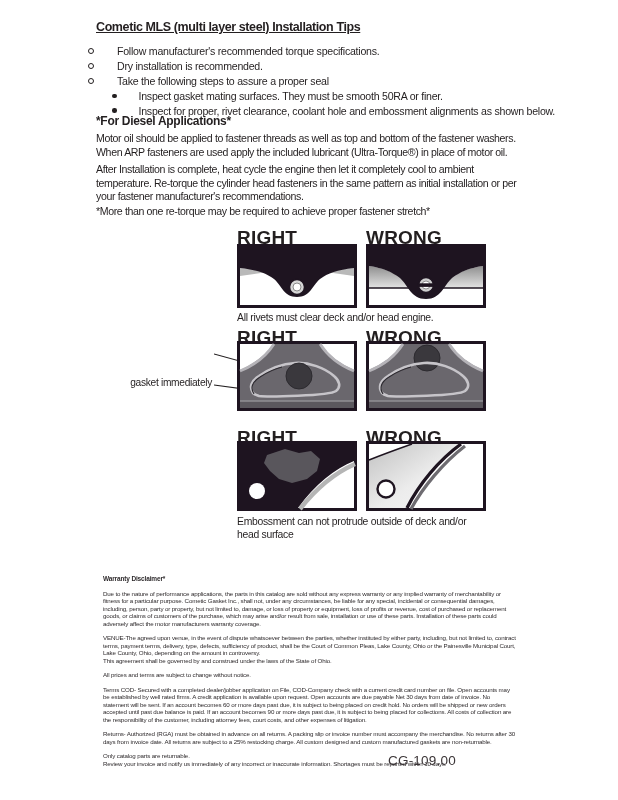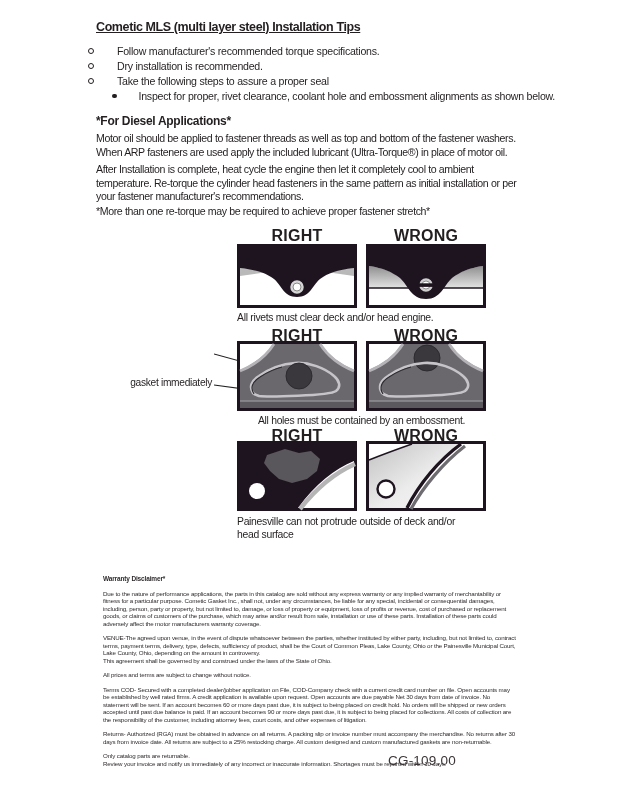--- a/index.html
+++ b/index.html
@@ -22,21 +22,21 @@
       margin-right:5px;flex:0 0 auto;}
   .fb{display:inline-block;width:4.5px;height:4.5px;background:#231f20;border-radius:50%;
       margin-right:4px;flex:0 0 auto;}
 
   .sec-head{left:96px;top:114px;font-size:12px;font-weight:bold;letter-spacing:-0.3px;white-space:nowrap;}
   .para{left:96px;width:432px;font-size:10.6px;line-height:13.6px;letter-spacing:-0.38px;}
   .p1{top:132px;}
   .p2{top:163px;}
   .p3{top:205px;white-space:nowrap;}
 
-  .fig-head{font-size:16px;font-weight:bold;letter-spacing:0.2px;width:120px;text-align:center;}
+  .fig-head{font-size:19px;font-weight:bold;letter-spacing:0.2px;width:120px;}
   .cap{font-size:10.4px;letter-spacing:-0.3px;white-space:nowrap;}
   .cap-wrap{font-size:10.4px;letter-spacing:-0.3px;line-height:13px;white-space:normal;}
   .fig-label{font-size:10.2px;line-height:12px;letter-spacing:-0.3px;text-align:right;width:94px;}
 
   .fig-box{display:block;}
 
   .disc{left:103px;top:575px;width:414px;font-size:6.2px;line-height:7.5px;
         letter-spacing:-0.15px;color:#2f2b2d;}
   .disc .dh{font-size:6.5px;font-weight:bold;margin-bottom:7px;}
   .disc .dp{margin-bottom:7px;}
@@ -56,20 +56,24 @@
       <span class="ob"></span>
       <span>Follow manufacturer's recommended torque specifications.</span>
     </div>
     <div class="bullet-line">
       <span class="ob"></span>
       <span>Dry installation is recommended.</span>
     </div>
     <div class="bullet-line">
       <span class="ob"></span>
       <span>Take the following steps to assure a proper seal</span>
+    </div>
+    <div class="bullet-line sub">
+      <span class="fb"></span>
+      <span>Inspect gasket mating surfaces.  They must be smooth 50RA or finer.</span>
     </div>
     <div class="bullet-line sub">
       <span class="fb"></span>
       <span>Inspect for proper, rivet clearance, coolant hole and embossment alignments as shown below.</span>
     </div>
   </div>
 
   <div class="abs sec-head">*For Diesel Applications*</div>
   <div class="abs para p1">Motor oil should be applied to fastener threads as well as top and bottom of the fastener washers. When ARP fasteners are used apply the included lubricant (Ultra-Torque®) in place of motor oil.</div>
   <div class="abs para p2">After Installation is complete, heat cycle the engine then let it completely cool to ambient temperature. Re-torque the cylinder head fasteners in the same pattern as initial installation or per your fastener manufacturer's recommendations.</div>
@@ -139,21 +143,20 @@
     <line x1="3" y1="60" x2="117" y2="60" stroke="#918f94" stroke-width="1.4"></line>
     <path d="M3,3 L36,3 C29,14 17,23 3,29 Z" fill="#ffffff"></path>
     <path d="M117,3 L84,3 C91,14 103,23 117,29 Z" fill="#ffffff"></path>
     <path d="M37,3 C30,14 18,24 3,30" stroke="#b5b3b8" stroke-width="2.8" fill="none"></path>
     <path d="M83,3 C90,14 102,24 117,30" stroke="#b5b3b8" stroke-width="2.8" fill="none"></path>
     <circle cx="61" cy="17" r="13" fill="#3a383d" stroke="#2c2a2f" stroke-width="1"></circle>
     <path d="M16,52 C12,46 14,40 22,35 C32,28 44,23 58,22 C72,21 88,27 97,35 C103,40 104,46 99,50 C92,55 30,56 22,55 C19,54 17,53 16,52 Z" stroke="#c6c4c9" stroke-width="2.6" fill="none"></path>
     <path d="M17,53 C13,47 15,41 23,36 C29,32 37,28 45,26" stroke="#2e2b31" stroke-width="1.2" fill="none"></path>
   </svg>
 
-  <div class="abs cap" style="left:237px;top:415px;width:249px;text-align:center;">All holes must be contained by an embossment.</div>
 
   <div class="abs fig-head" style="left:237px;top:427px;">RIGHT</div>
   <div class="abs fig-head" style="left:366px;top:427px;">WRONG</div>
 
   <svg class="abs fig-box" style="left:237px;top:441px;" width="120" height="70" viewBox="0 0 120 70">
     <rect x="1.5" y="1.5" width="117" height="67" fill="#ffffff" stroke="#1e1420" stroke-width="3"></rect>
     <path d="M3,3 H117 V20 C98,28 78,43 61,67 H3 Z" fill="#1e1420"></path>
     <path d="M118,23 C100,31 81,45 63,68" stroke="#b5b5b5" stroke-width="4.5" fill="none"></path>
     <polygon points="30,14 48,8 62,12 74,10 83,18 80,30 70,38 55,42 42,38 33,30 27,22" fill="#59565c"></polygon>
     <circle cx="20" cy="50" r="8" fill="#ffffff"></circle>
@@ -168,21 +171,21 @@
       </linearGradient>
     </defs>
     <rect x="1.5" y="1.5" width="117" height="67" fill="#ffffff" stroke="#1e1420" stroke-width="3"></rect>
     <path d="M46,3 C29,9 13,15 3,19 L3,67 L40,67 C52,42 73,19 95,3 Z" fill="url(#g3b)"></path>
     <path d="M99,5 C77,22 57,46 45,68" stroke="#6e6c71" stroke-width="3.2" fill="none"></path>
     <path d="M95,3 C73,19 53,43 41,67" stroke="#1e1420" stroke-width="3.4" fill="none"></path>
     <path d="M46,3 C29,9 13,15 3,19" stroke="#1e1420" stroke-width="1.4" fill="none"></path>
     <circle cx="20" cy="48" r="8.5" fill="#ffffff" stroke="#1e1420" stroke-width="2.4"></circle>
   </svg>
 
-  <div class="abs cap-wrap" style="left:237px;top:515px;width:235px;">Painesville can not protrude outside of deck and/or head surface</div>
+  <div class="abs cap-wrap" style="left:237px;top:515px;width:235px;">Embossment can not protrude outside of deck and/or head surface</div>
 
   <div class="abs disc">
     <div class="dh">Warranty Disclaimer*</div>
     <div class="dp">Due to the nature of performance applications, the parts in this catalog are sold without any express warranty or any implied warranty of merchantability or fitness for a particular purpose.  Cometic Gasket Inc., shall not, under any circumstances, be liable for any special, incidental or consequential damages, including, person, party or property, but not limited to, damage, or loss of property or equipment, loss of profits or revenue, cost of purchased or replacement goods, or claims of customers of the purchase, which may arise and/or result from sale, installation or use of these parts.  Installation of these parts could adversely affect the motor manufacturers warranty coverage.</div>
     <div class="dp">
       <div>VENUE-The agreed upon venue, in the event of dispute whatsoever between the parties, whether instituted by either party, including, but not limited to, contract terms, payment terms, delivery, type, defects, sufficiency of product, shall be the Court of Common Pleas, Lake County, Ohio or the Painesville Municipal Court, Lake County, Ohio, depending on the amount in controversy.</div>
       <div>This agreement shall be governed by and construed under the laws of the State of Ohio.</div>
     </div>
     <div class="dp">All prices and terms are subject to change without notice.</div>
     <div class="dp">Terms COD- Secured with a completed dealer/jobber application on File, COD-Company check with a current credit card number on file.  Open accounts may be established by well rated firms.  A credit application is available upon request.  Open accounts are due payable Net 30 days from date of invoice.  No statement will be sent.  If an account becomes 60 or more days past due, it is subject to being placed on credit hold.  No orders will be shipped or new orders accepted until past due balance is paid.  If an account becomes 90 or more days past due, it is subject to being placed for collections.  All costs of collection are the responsibility of the customer, including attorney fees, court costs, and other expenses of litigation.</div>

